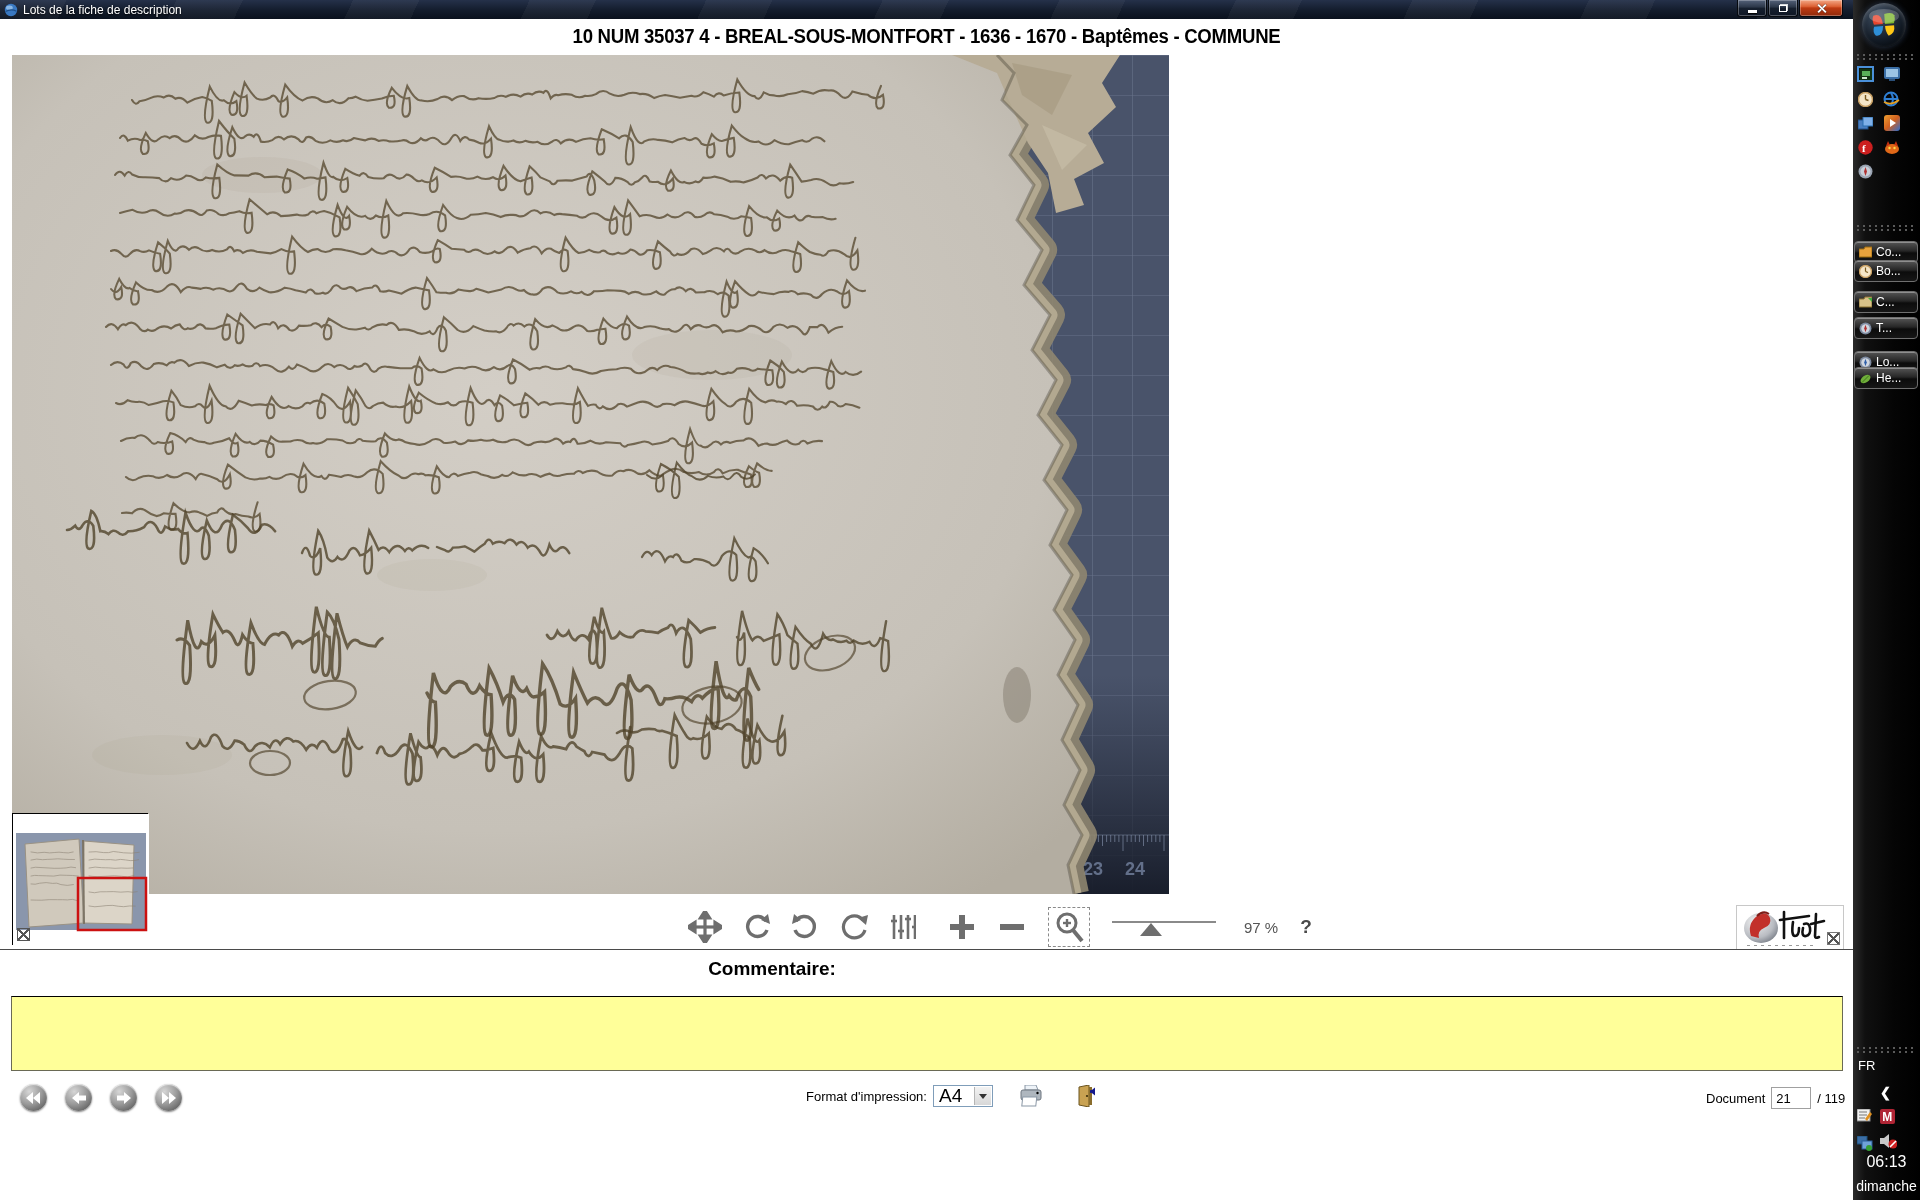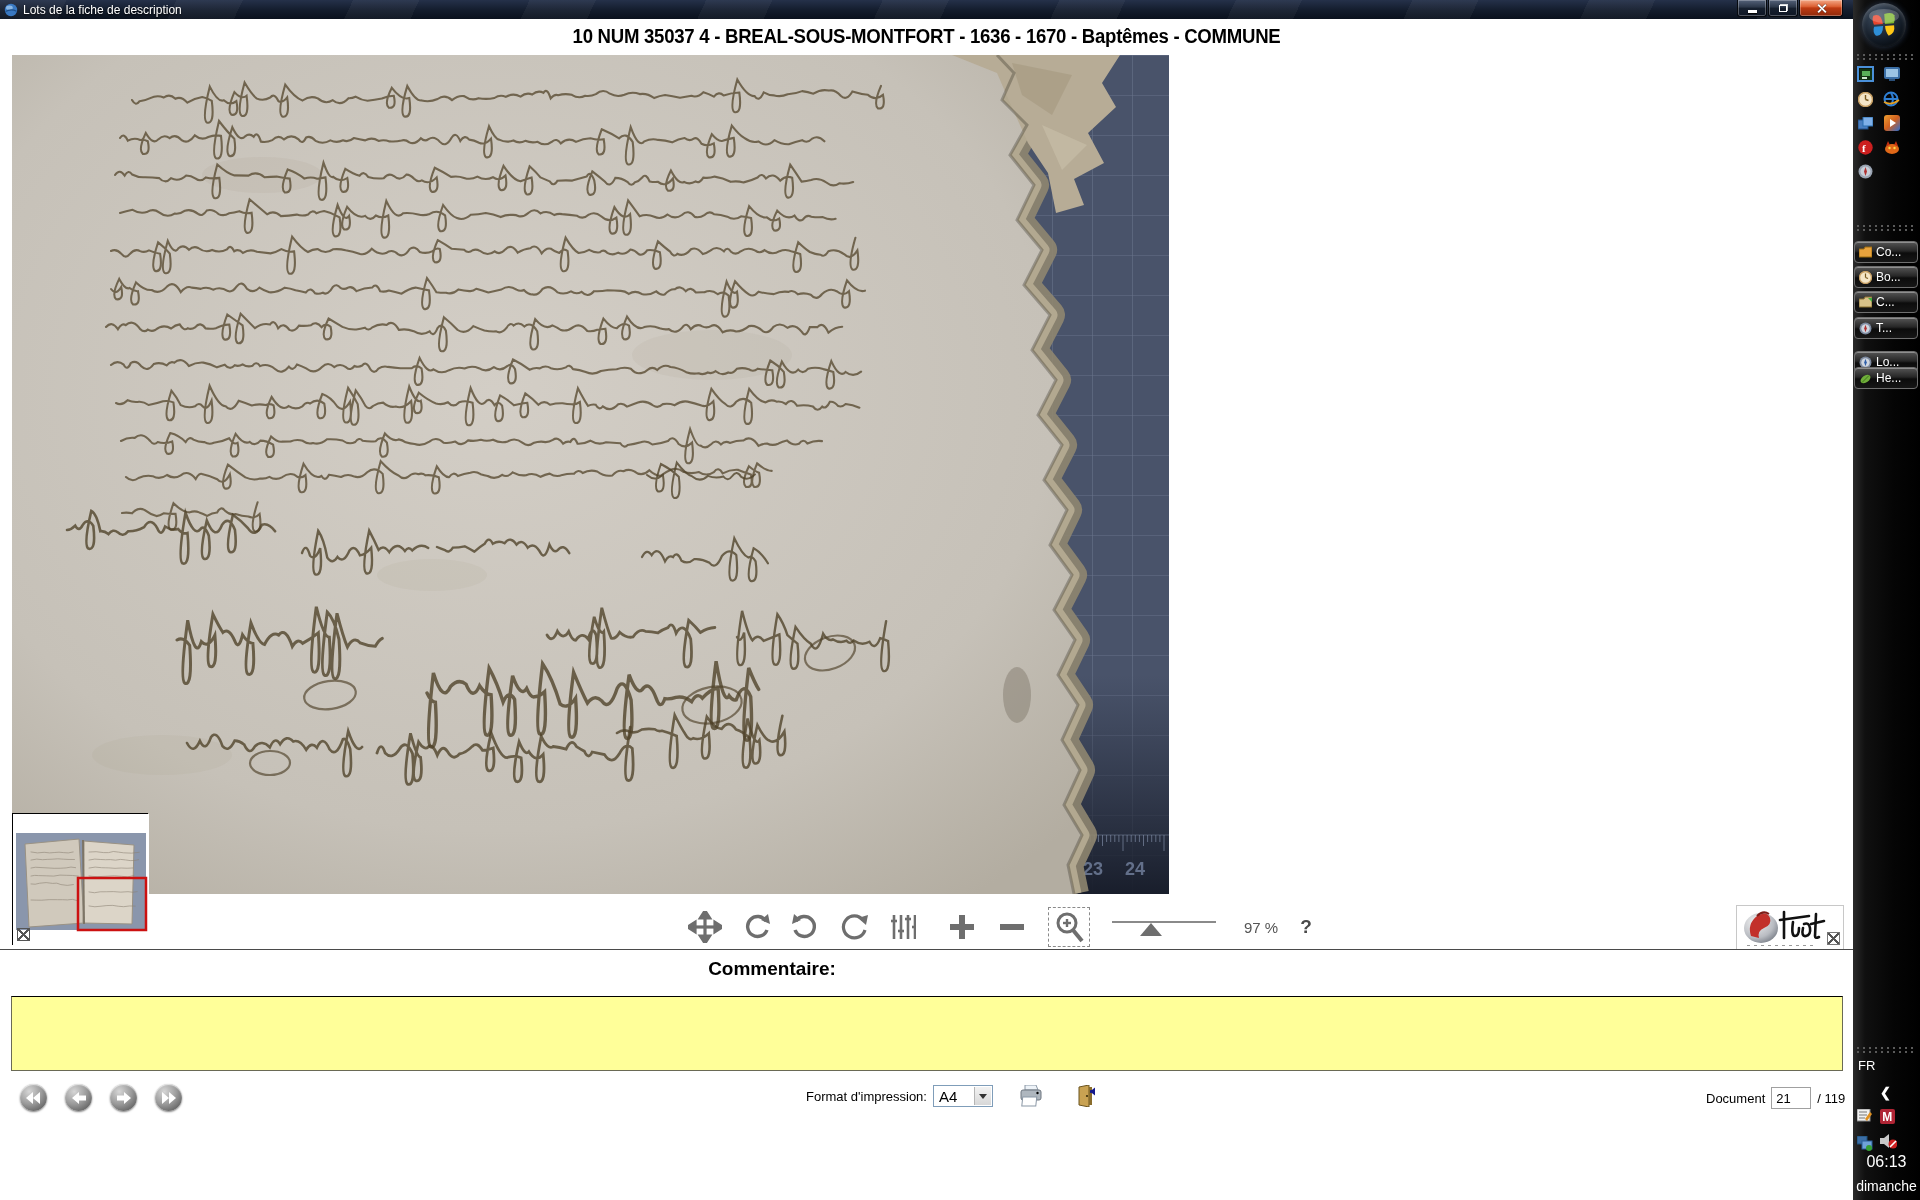--- a/index.html
+++ b/index.html
@@ -66,21 +66,21 @@
     border:1px solid #6a6a55; border-top:1px solid #000; resize:none; font-family:"Liberation Sans",sans-serif; font-size:14px; }
 
   
   .navrow { position:absolute; left:20px; top:1084px; display:flex; gap:18px; }
   .navbtn { width:27px; height:27px; border-radius:50%;
     background:radial-gradient(circle at 34% 28%,#d6d6d6,#9a9a9a 48%,#636363 82%,#4a4a4a);
     box-shadow:0 1px 2px rgba(0,0,0,.5), inset 0 1px 1px rgba(255,255,255,.7);
     display:flex; align-items:center; justify-content:center; }
   .printrow { position:absolute; left:806px; top:1085px; display:flex; align-items:center; font-size:13px; color:#000; }
   .fakeselect { margin-left:6px; width:60px; height:22px; border:1px solid #7f9db9; background:#fff;
-    display:flex; align-items:center; padding-left:5px; font-size:15px; position:relative; }
+    display:flex; align-items:center; padding-left:5px; font-size:19px; position:relative; }
   .fakeselect .arrowpad { position:absolute; right:1px; top:1px; bottom:1px; width:17px;
     background:linear-gradient(#f2f2f2,#d8d8d8); border-left:1px solid #b5b5b5; display:flex; align-items:center; justify-content:center; }
   .fakeselect .caret { width:0;height:0;border-left:4px solid transparent;border-right:4px solid transparent;border-top:5px solid #333; }
   .pager { position:absolute; left:1706px; top:1087px; display:flex; align-items:center; font-size:13px; }
   .pager input { width:40px; height:22px; border:1px solid #a0a0a0; font-size:13px; padding-left:4px; margin:0 6px; font-family:"Liberation Sans",sans-serif; }
 
   .statusbar { position:absolute; left:0; top:1181px; width:1853px; height:19px;
     background:linear-gradient(#ffffff,#dadada); border-top:1px solid #8a8a8a;
     font-size:12px; color:#000; display:flex; align-items:center; padding-left:6px; white-space:nowrap; }
 
@@ -533,21 +533,21 @@
       </span>
 
     <div class="dots-h" style="top:224px"></div>
 
     <div class="task" style="top:241px">
       <svg width="13" height="12">
           <polygon points="0,3 5,3 6,1 13,1 13,11 0,11" fill="#e8a33d" stroke="#9a6a10" stroke-width="1"></polygon>
         </svg>
       <span>Co...</span>
     </div>
-    <div class="task" style="top:266px">
+    <div class="task" style="top:260px">
       <svg width="13" height="13">
           <circle cx="6.5" cy="6.5" r="6" fill="#f5e6c8" stroke="#c8a064" stroke-width="1.4"></circle>
           <line x1="6.5" y1="6.5" x2="6.5" y2="2.5" stroke="#7a5a20" stroke-width="1.2"></line>
           <line x1="6.5" y1="6.5" x2="9" y2="7.5" stroke="#7a5a20" stroke-width="1.2"></line>
         </svg>
       <span>Bo...</span>
     </div>
     <div class="task" style="top:291px">
       <svg width="13" height="12">
           <polygon points="0,3 5,3 6,1 13,1 13,11 0,11" fill="#d8c28a" stroke="#8a7030" stroke-width="1"></polygon>

